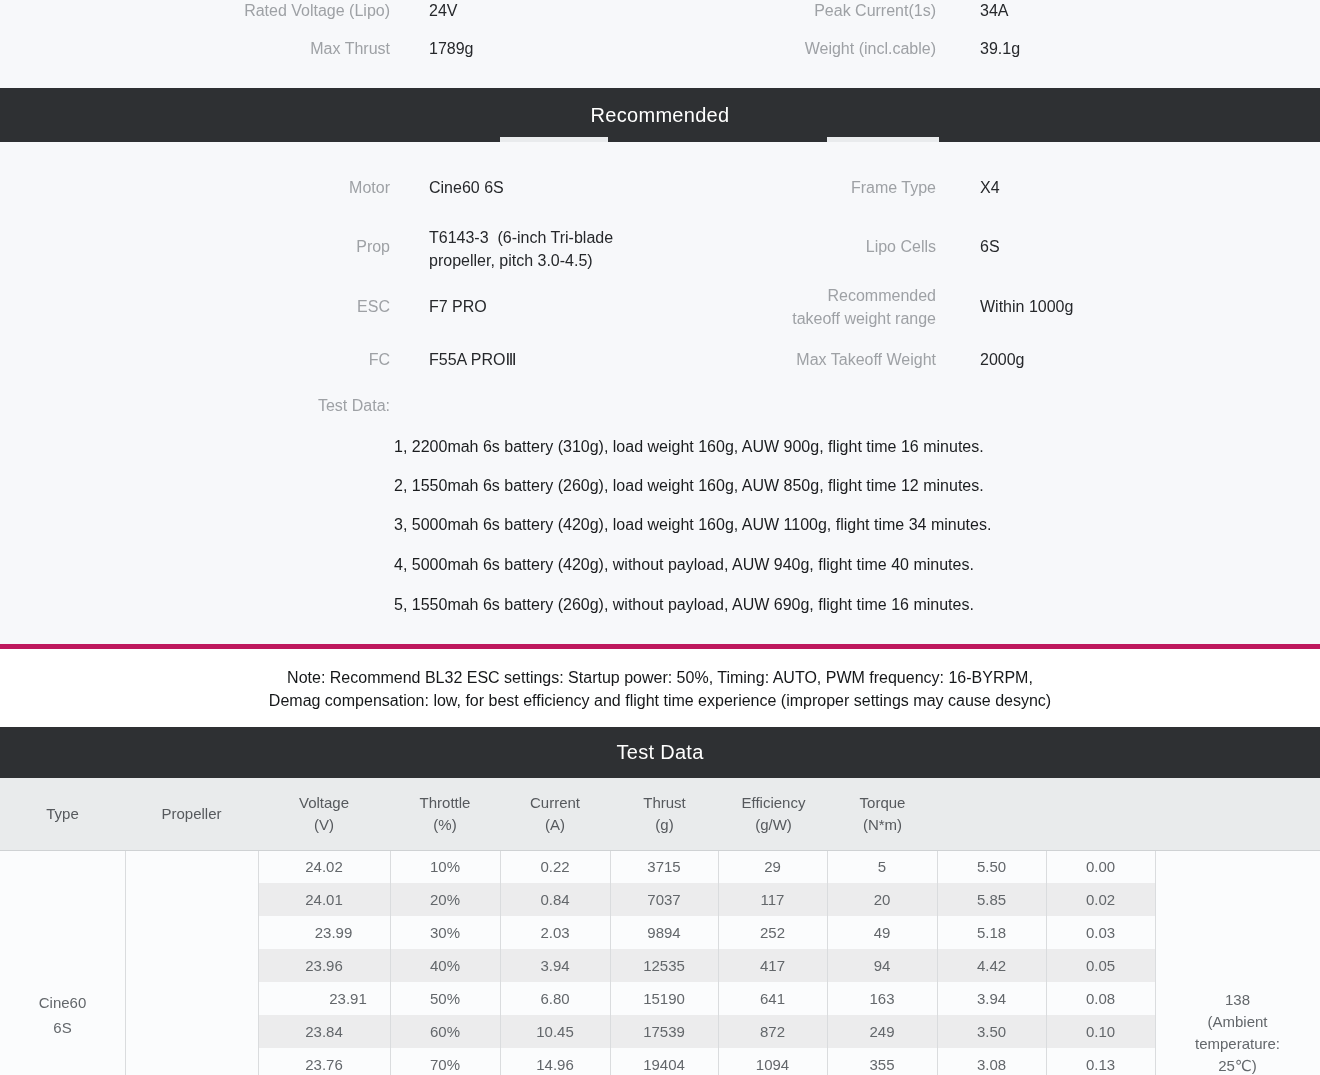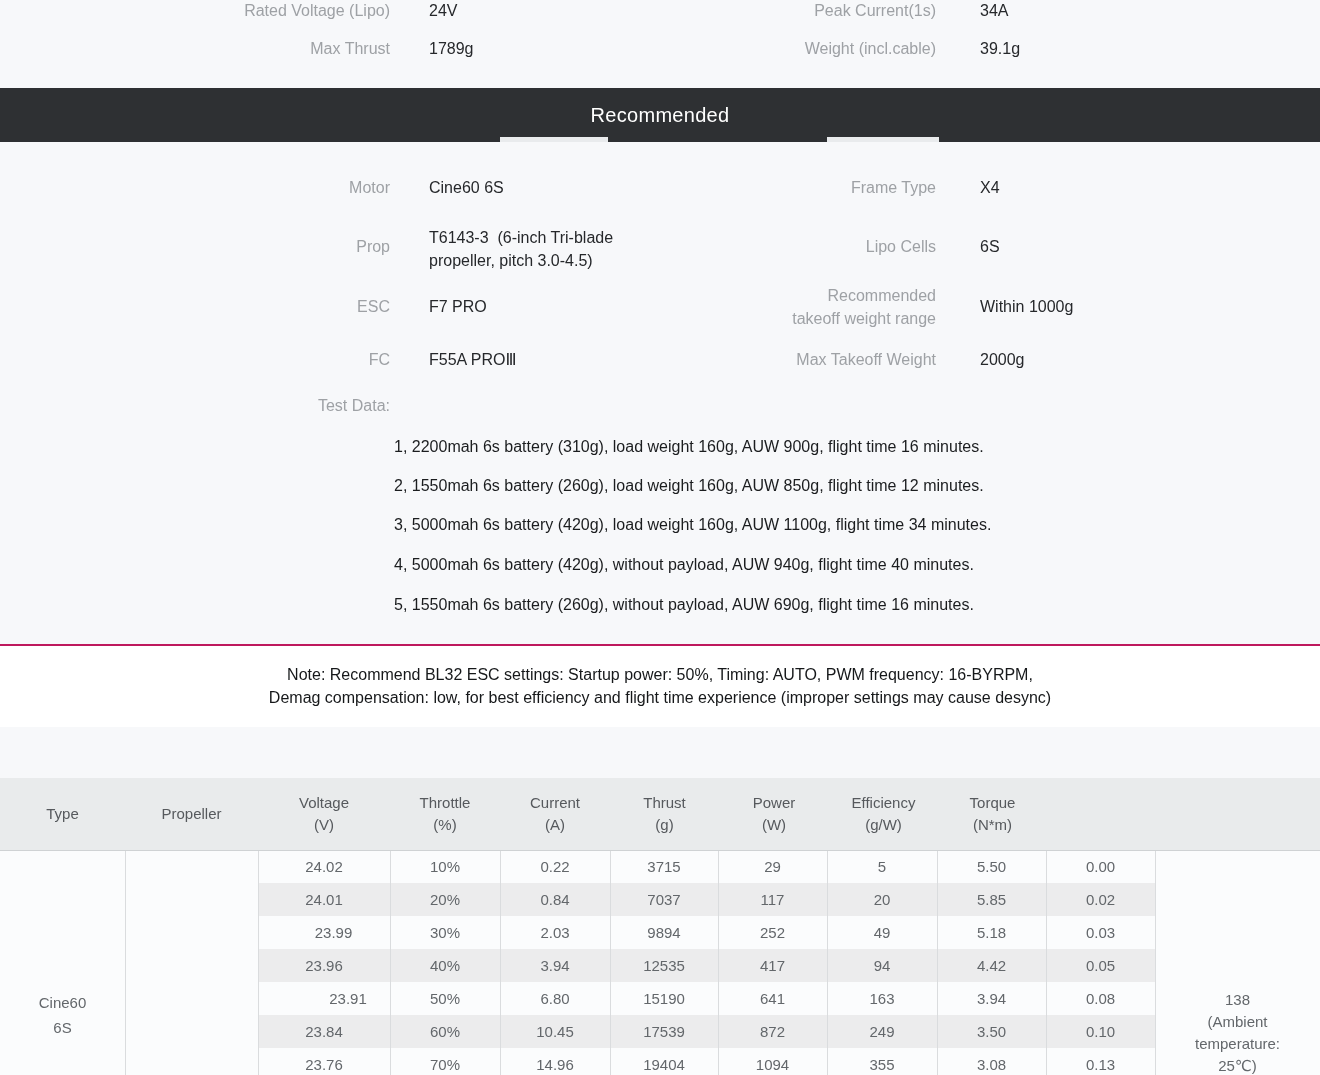--- a/index.html
+++ b/index.html
@@ -37,21 +37,21 @@
   .val-prop { top:226px; line-height:23px; height:auto; white-space:pre-wrap; width:260px; }
   .lab-takeoff { top:284px; line-height:23px; height:auto; white-space:pre-line; }
   
   .note-item {
     position:absolute; left:394px; width:820px; height:20px; line-height:20px;
     color:#1b1d1f;
   }
   
   .note-strip {
     position:absolute; left:0; top:644px; width:1320px; height:83px;
-    background:#ffffff; border-top:2px solid #be185d;
+    background:#ffffff; border-top:5px solid #be185d;
   }
   .note-line {
     position:absolute; left:0; width:1320px; height:20px; line-height:20px;
     text-align:center; color:#16181a;
   }
   .note-line-1 { top:19px; }
   .note-line-2 { top:42px; }
   
   .thead {
     position:absolute; left:0; top:778px; width:1320px; height:72px;
@@ -135,34 +135,35 @@
         <div class="note-item" style="top: 555px;">4, 5000mah 6s battery (420g), without payload, AUW 940g, flight time 40 minutes.</div>
         <div class="note-item" style="top: 595px;">5, 1550mah 6s battery (260g), without payload, AUW 690g, flight time 16 minutes.</div>
       </div>
   </div>
 
   <div class="note-strip">
     <div class="note-line note-line-1">Note: Recommend BL32 ESC settings: Startup power: 50%, Timing: AUTO, PWM frequency: 16-BYRPM,</div>
     <div class="note-line note-line-2">Demag compensation: low, for best efficiency and flight time experience (improper settings may cause desync)</div>
   </div>
 
+  <div class="bar bar-testdata">
+    <span>Test Data</span>
+  </div>
 
   <div class="thead">
       <div class="th" style="width: 125px;">Type</div>
       <div class="th" style="width: 133px;">Propeller</div>
       <div class="th" style="width: 132px;">Voltage
 (V)</div>
       <div class="th" style="width: 110px;">Throttle
 (%)</div>
       <div class="th" style="width: 110px;">Current
 (A)</div>
       <div class="th" style="width: 109px;">Thrust
 (g)</div>
-      <div class="th" style="width: 110px;">Power
-(W)</div>
       <div class="th" style="width: 109px;">Efficiency
 (g/W)</div>
       <div class="th" style="width: 109px;">Torque
 (N*m)</div>
     </div>
 
   <div class="tbody">
     <div class="hline"></div>
     <div class="merged cell-type">Cine60
 6S</div>

